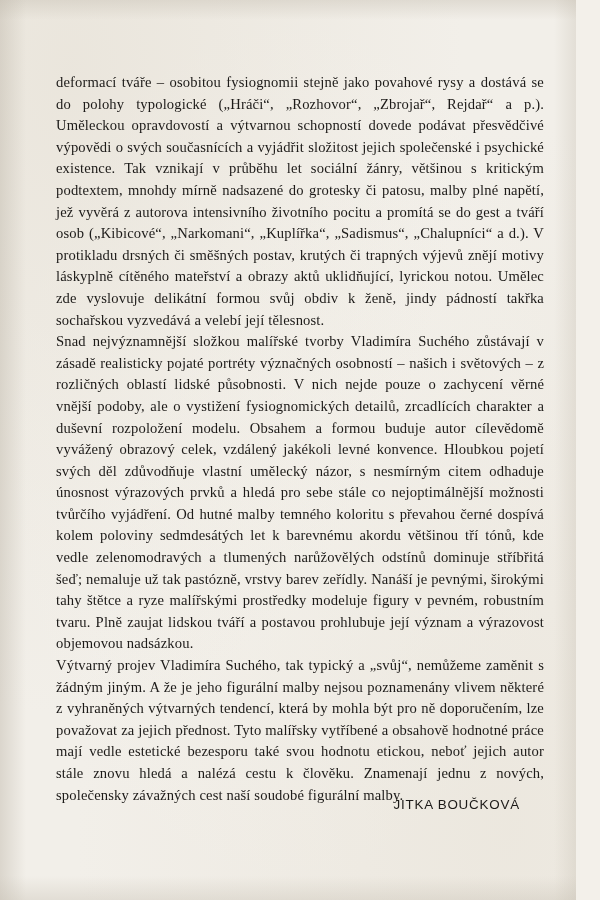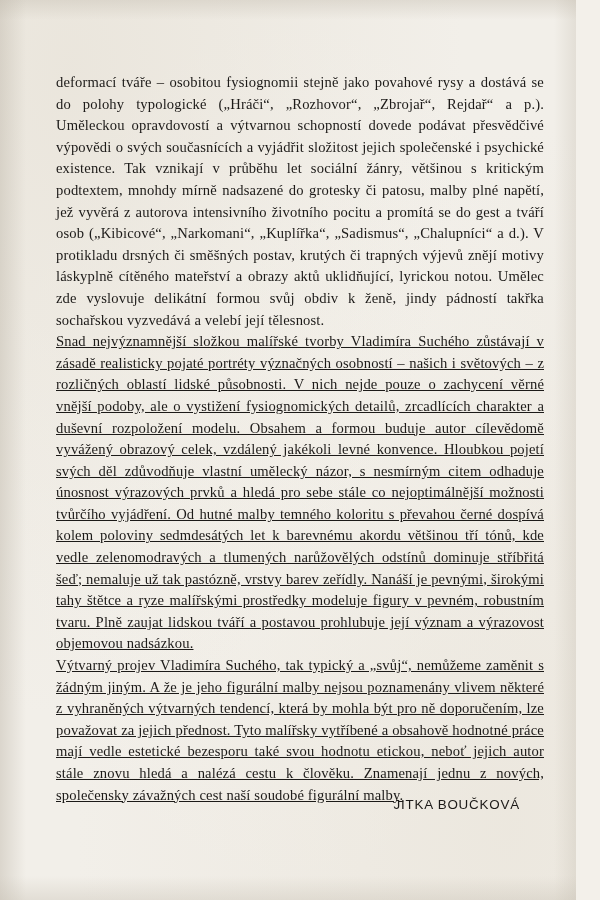--- a/index.html
+++ b/index.html
@@ -42,21 +42,20 @@
     font-size: 14.6px;
     line-height: 21.6px;
     color: #1c1a18;
     text-align: justify;
     text-justify: inter-word;
     letter-spacing: 0.01em;
     hyphens: manual;
   }
   .para + .para {
     margin-top: 0px;
-    text-decoration: underline;
   }
   .byline {
     position: absolute;
     right: 56px;
     top: 797px;
     font-family: Liberation Sans, sans-serif;
     font-size: 13.4px;
     letter-spacing: 0.06em;
     color: #1c1a18;
     text-align: right;

